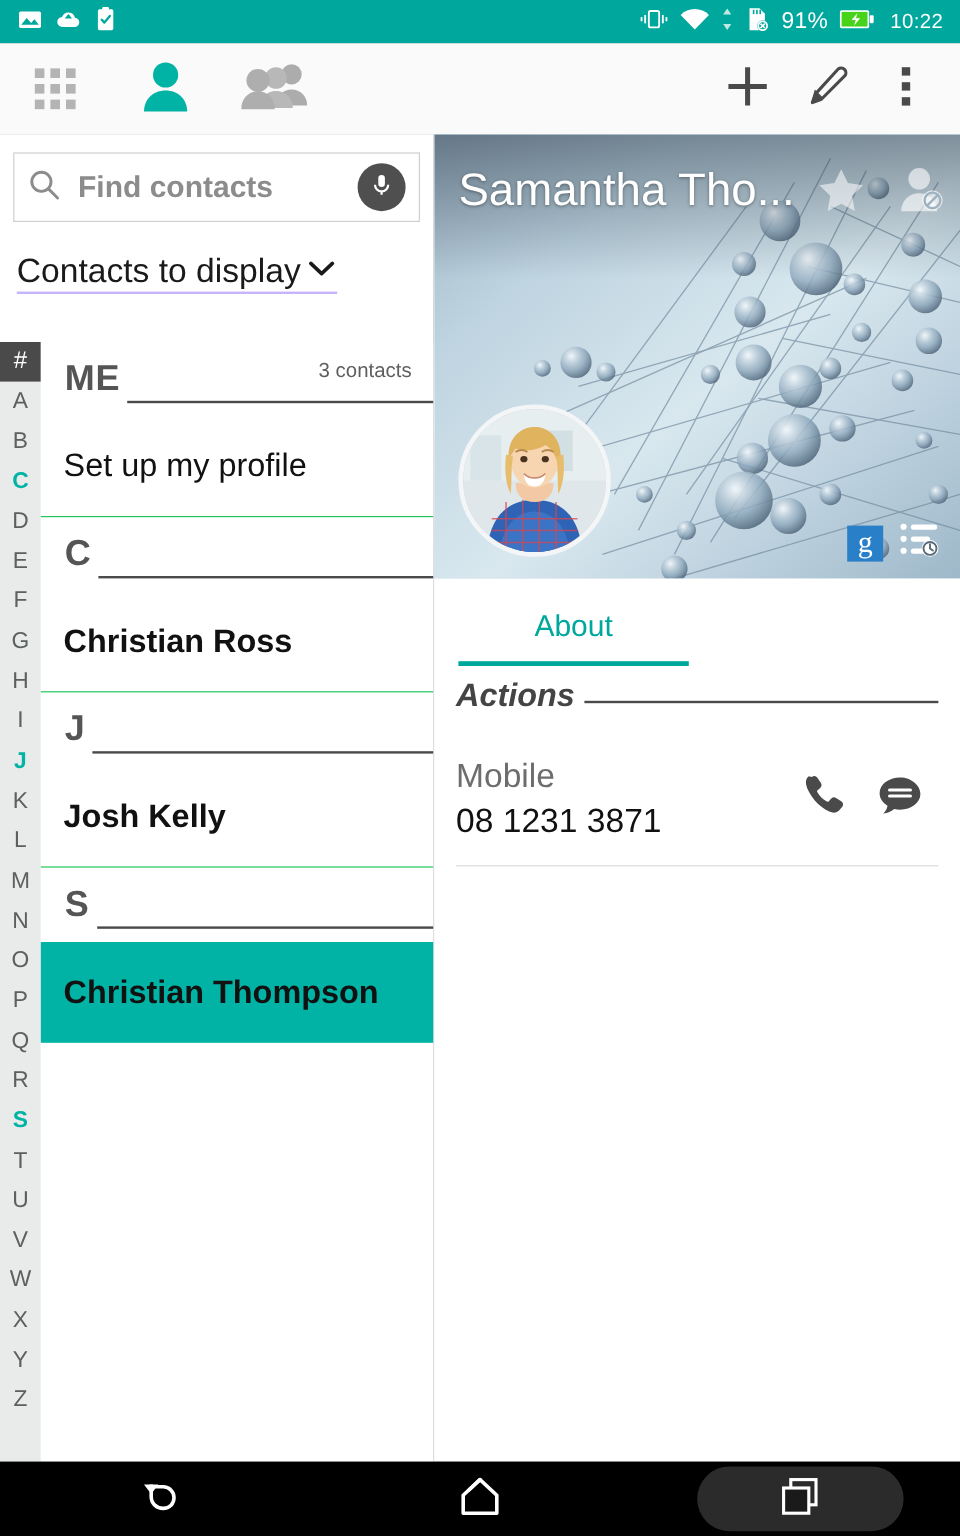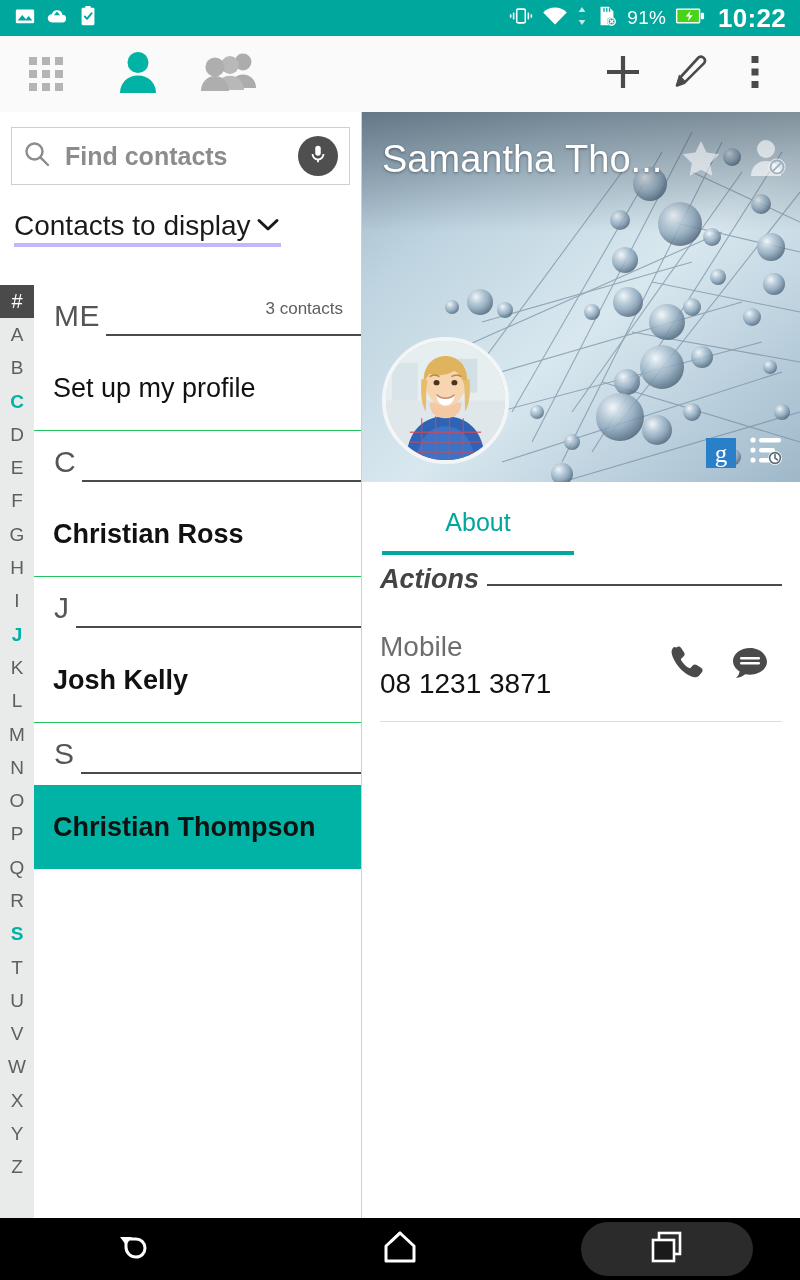--- a/index.html
+++ b/index.html
@@ -14,21 +14,21 @@
   
   #status-bar {
     position: absolute; top: 0; left: 0; width: 800px; height: 36px;
     background: #00a79d; display: flex; align-items: center;
     padding: 0 14px; color: #ffffff;
   }
   .sb-left { display: flex; align-items: center; gap: 10px; }
   .sb-right { margin-left: auto; display: flex; align-items: center; gap: 9px; }
   .sb-icon { display: block; }
   .sb-text { font-size: 19px; color: #fff; letter-spacing: .2px; }
-  .sb-clock { font-size: 26px; color: #fff; margin-left: 4px; letter-spacing: .3px; font-weight: bold; }
+  .sb-clock { font-size: 17px; color: #fff; margin-left: 4px; letter-spacing: .3px; }
 
   
   #app-bar {
     position: absolute; top: 36px; left: 0; width: 800px; height: 76px;
     background: #fafafa; display: flex; align-items: center;
   }
   .tb-tabs { display: flex; align-items: center; }
   .tb-tab { width: 92px; height: 76px; display: flex; align-items: center; justify-content: center; cursor: pointer; }
   .tb-actions { margin-left: auto; display: flex; align-items: center; padding-right: 12px; }
   .tb-act { width: 66px; height: 76px; display: flex; align-items: center; justify-content: center; cursor: pointer; }
@@ -44,41 +44,41 @@
 
   #search-box {
     position: absolute; top: 15px; left: 11px; width: 339px; height: 58px;
     border: 1px solid #cfcfcf; background: #fff; display: flex; align-items: center; padding: 0 11px;
   }
   #search-input-text { flex: 1; font-size: 25px; color: #8c8c8c; margin-left: 14px; font-weight: bold; }
   .mic-btn { width: 40px; height: 40px; border-radius: 50%; background: #4f4f4f; display: flex; align-items: center; justify-content: center; }
 
   #contacts-to-display {
     position: absolute; top: 98px; left: 14px; display: flex; align-items: flex-end; gap: 4px;
-    border-bottom: 4px solid #c4b5fd; padding-bottom: 1px; cursor: pointer;
+    border-bottom: 2px solid #c4b5fd; padding-bottom: 1px; cursor: pointer;
   }
   #ctd-label { font-size: 28px; color: #1a1a1a; }
 
   
   #alpha-index {
     position: absolute; top: 173px; left: 0; width: 34px; height: 933px;
     background: #e9eaea; display: flex; flex-direction: column; align-items: center;
   }
   .alpha-item { width: 34px; height: 33.3px; display: flex; align-items: center; justify-content: center;
     font-size: 19px; color: #5d6060; cursor: pointer; }
   .alpha-item.hash { background: #4a4a4a; color: #fff; font-size: 20px; }
   .alpha-item.active { color: #00b3a4; font-weight: bold; }
 
   
   #contacts-list { position: absolute; top: 173px; left: 34px; width: 327px; height: 933px; background: #fff; }
   .list-header {
     position: relative; height: 62px; display: flex; align-items: center;
     padding-left: 20px; padding-right: 0;
   }
-  .list-header .lh-letter { font-size: 30px; font-weight: normal; color: #555; letter-spacing: .5px; }
+  .list-header .lh-letter { font-size: 30px; font-weight: bold; color: #555; letter-spacing: .5px; }
   .list-header .lh-rule { flex: 1; height: 0; border-bottom: 2px solid #4a4a4a; align-self: flex-end; margin-bottom: 11px; margin-left: 6px; }
   .list-header .lh-count { position: absolute; right: 18px; top: 14px; font-size: 17px; color: #5e5e5e; }
   .list-row {
     height: 84px; display: flex; align-items: center; padding-left: 19px;
     border-bottom: 1px solid #22c55e; cursor: pointer; font-size: 27px; color: #111;
   }
   .list-row.plain { font-weight: normal; }
   .list-row.name { font-weight: bold; }
   .list-row.selected { background: #00b3a4; border-bottom: none; }
 

